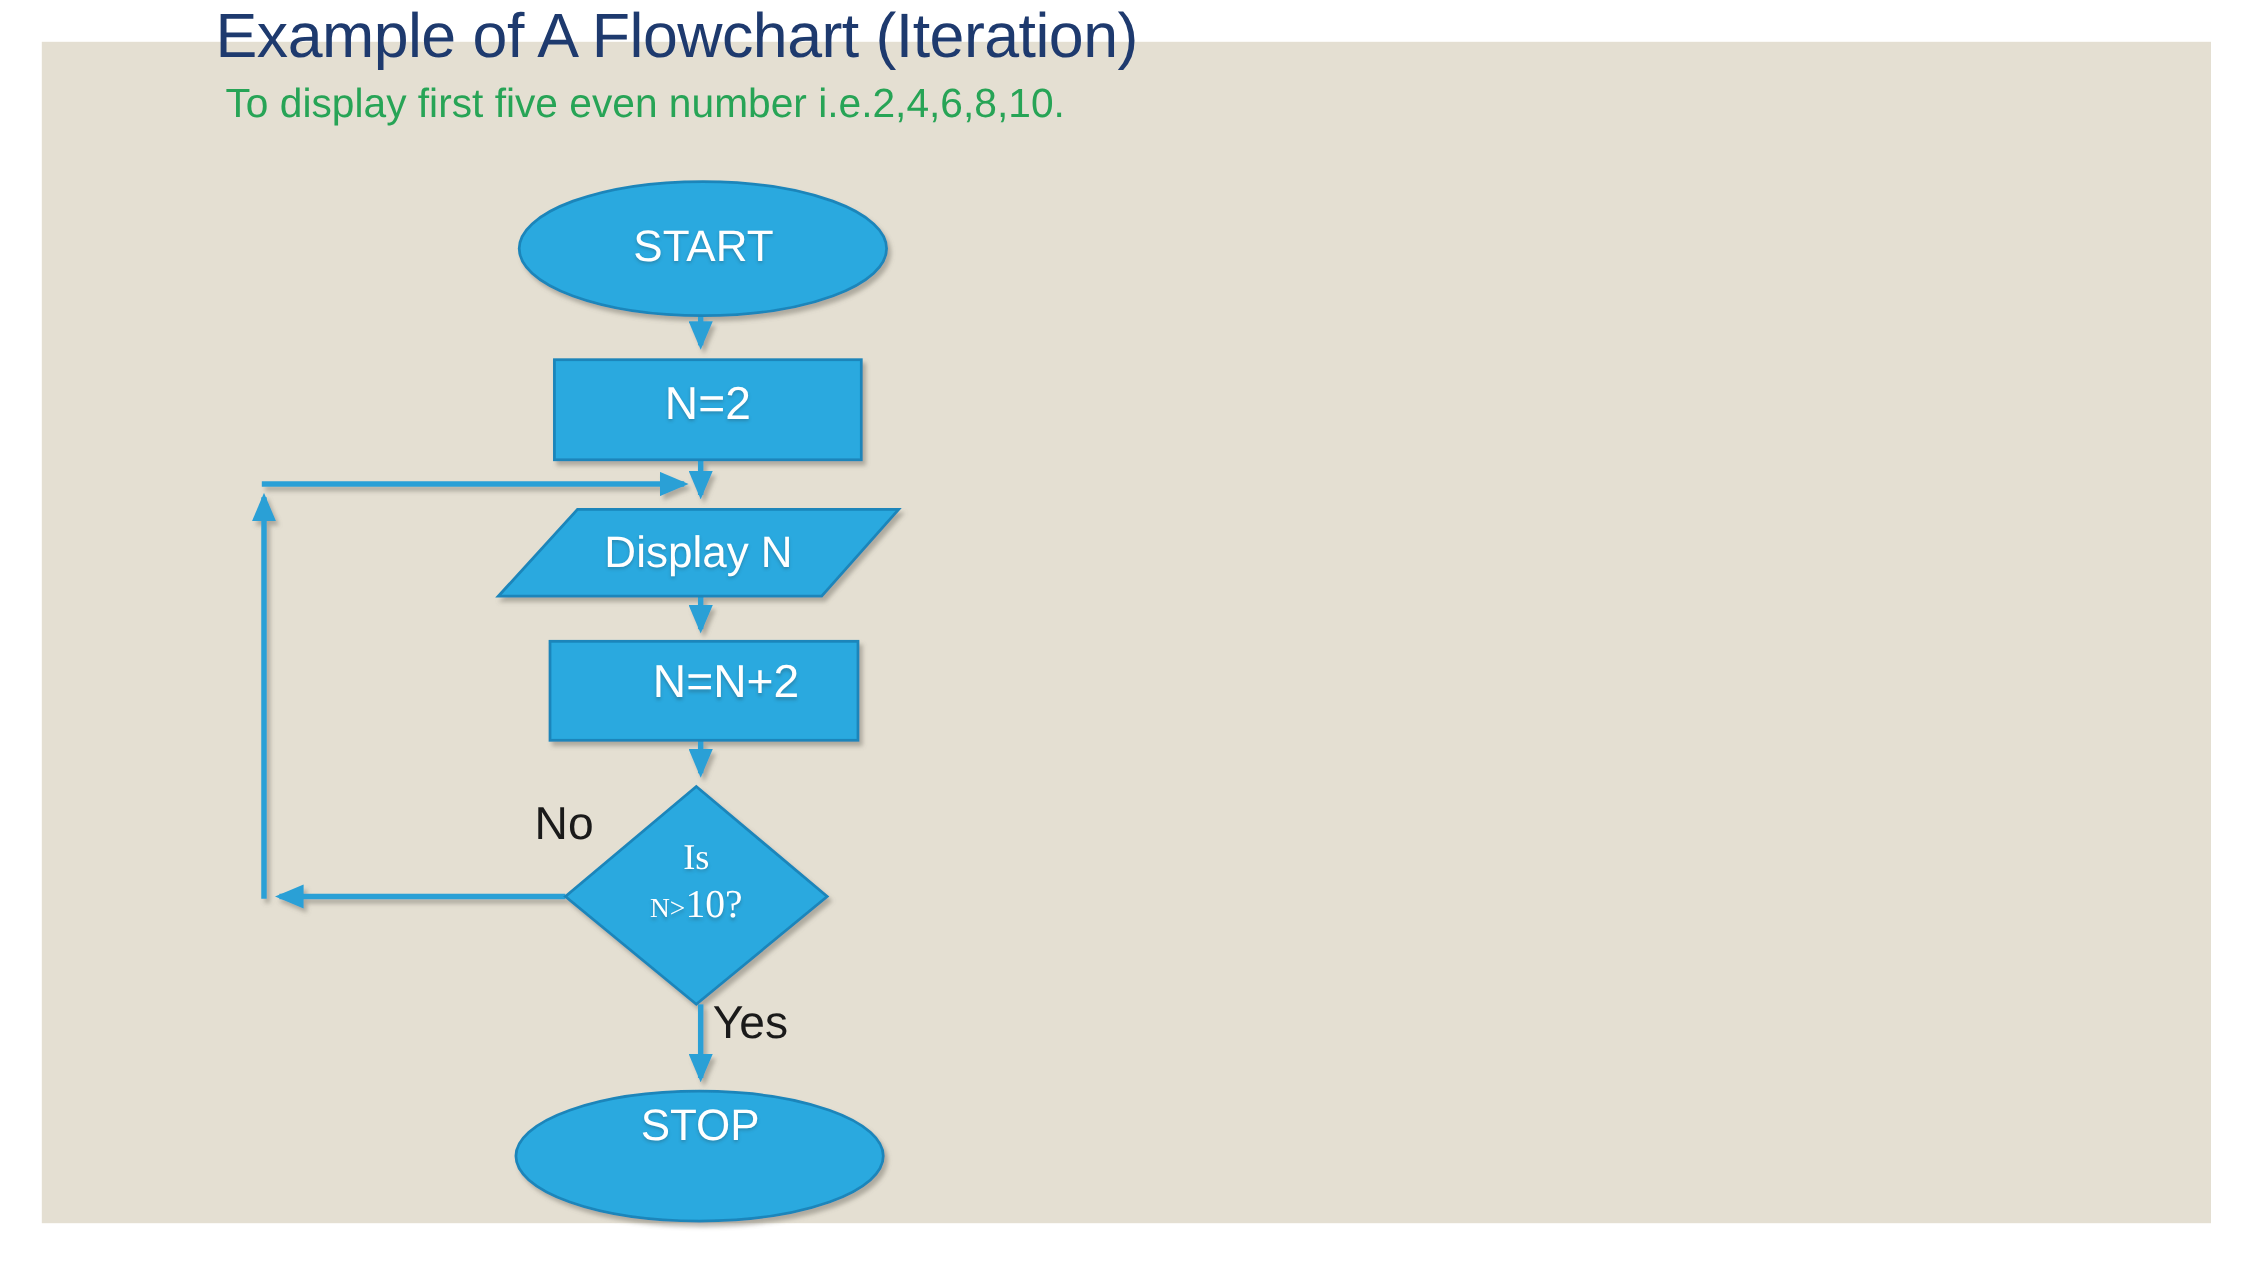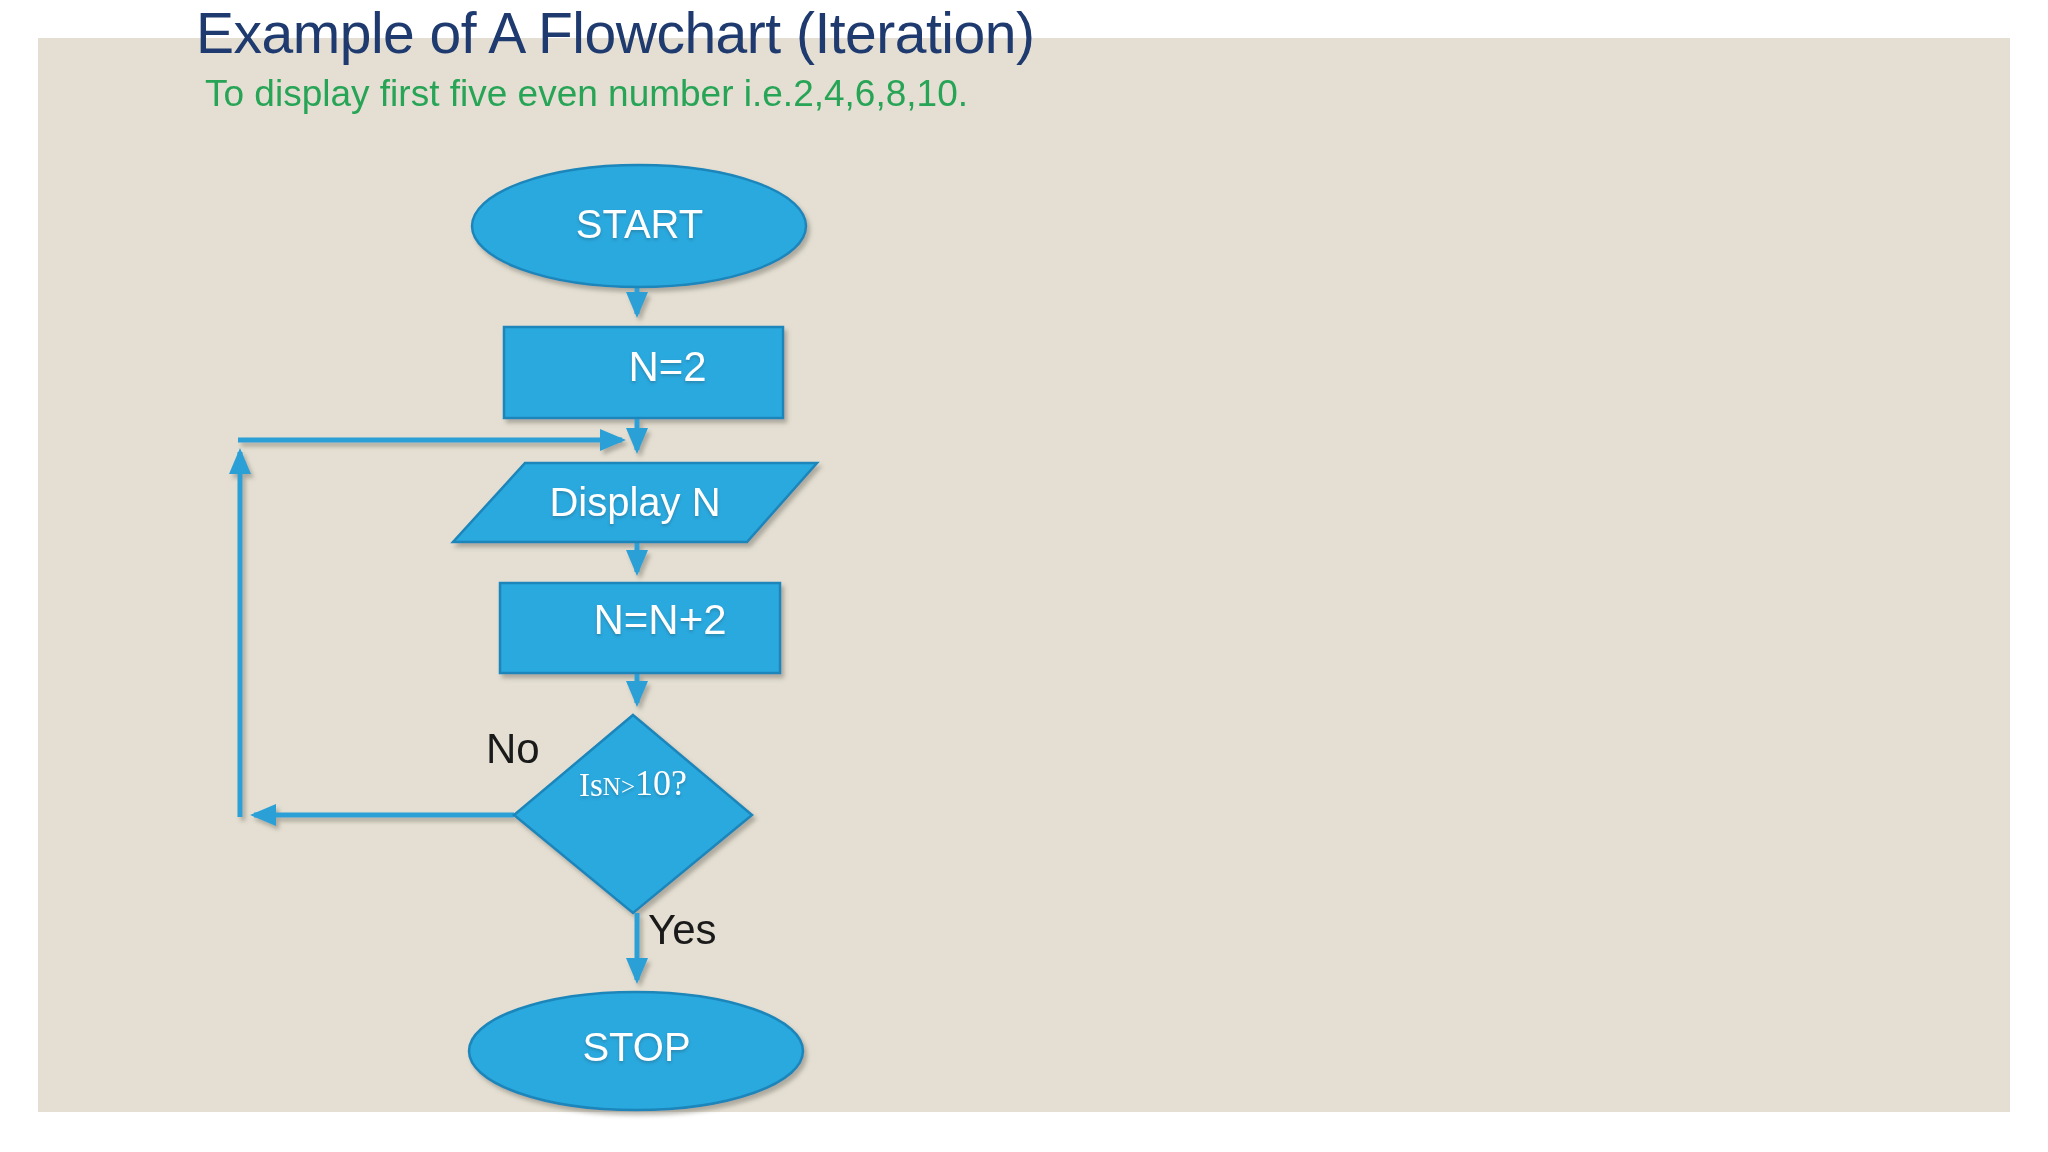--- a/index.html
+++ b/index.html
@@ -35,27 +35,27 @@
   }
   .node-label {
     display: flex;
     align-items: center;
     justify-content: center;
     color: #ffffff;
     text-shadow: 0 2px 3px rgba(40,40,40,0.25);
     pointer-events: none;
   }
   .lbl-start  { left: 473px; top: 165px; width: 333px; height: 122px; font-size: 40px; padding-bottom: 4px; box-sizing: border-box; }
-  .lbl-n2     { left: 504px; top: 327px; width: 279px; height: 91px;  font-size: 42px; padding-bottom: 12px; box-sizing: border-box; margin-left: 24px; }
+  .lbl-n2     { left: 504px; top: 327px; width: 279px; height: 91px;  font-size: 42px; padding-bottom: 12px; box-sizing: border-box; }
   .lbl-disp   { left: 453px; top: 463px; width: 364px; height: 79px;  font-size: 40px; box-sizing: border-box; }
   .lbl-incr   { left: 500px; top: 583px; width: 280px; height: 90px;  font-size: 42px; padding-bottom: 16px; box-sizing: border-box; margin-left: 20px; }
-  .lbl-stop   { left: 470px; top: 992px; width: 333px; height: 118px; font-size: 40px; padding-bottom: 8px; box-sizing: border-box; }
+  .lbl-stop   { left: 470px; top: 968px; width: 333px; height: 118px; font-size: 40px; padding-bottom: 8px; box-sizing: border-box; }
   .lbl-decision {
-    left: 514px; top: 696px; width: 238px; height: 198px;
-    flex-direction: row;
+    left: 514px; top: 715px; width: 238px; height: 198px;
+    flex-direction: column;
     font-family: "Liberation Serif", serif;
     padding-bottom: 20px; box-sizing: border-box;
   }
   .decision-line1 { font-size: 33px; line-height: 40px; }
   .decision-line2 { font-size: 36px; line-height: 44px; }
   .decision-line2 .small { font-size: 25px; }
   .branch-label {
     color: #1A1A1A;
     font-size: 42px;
     line-height: 44px;

